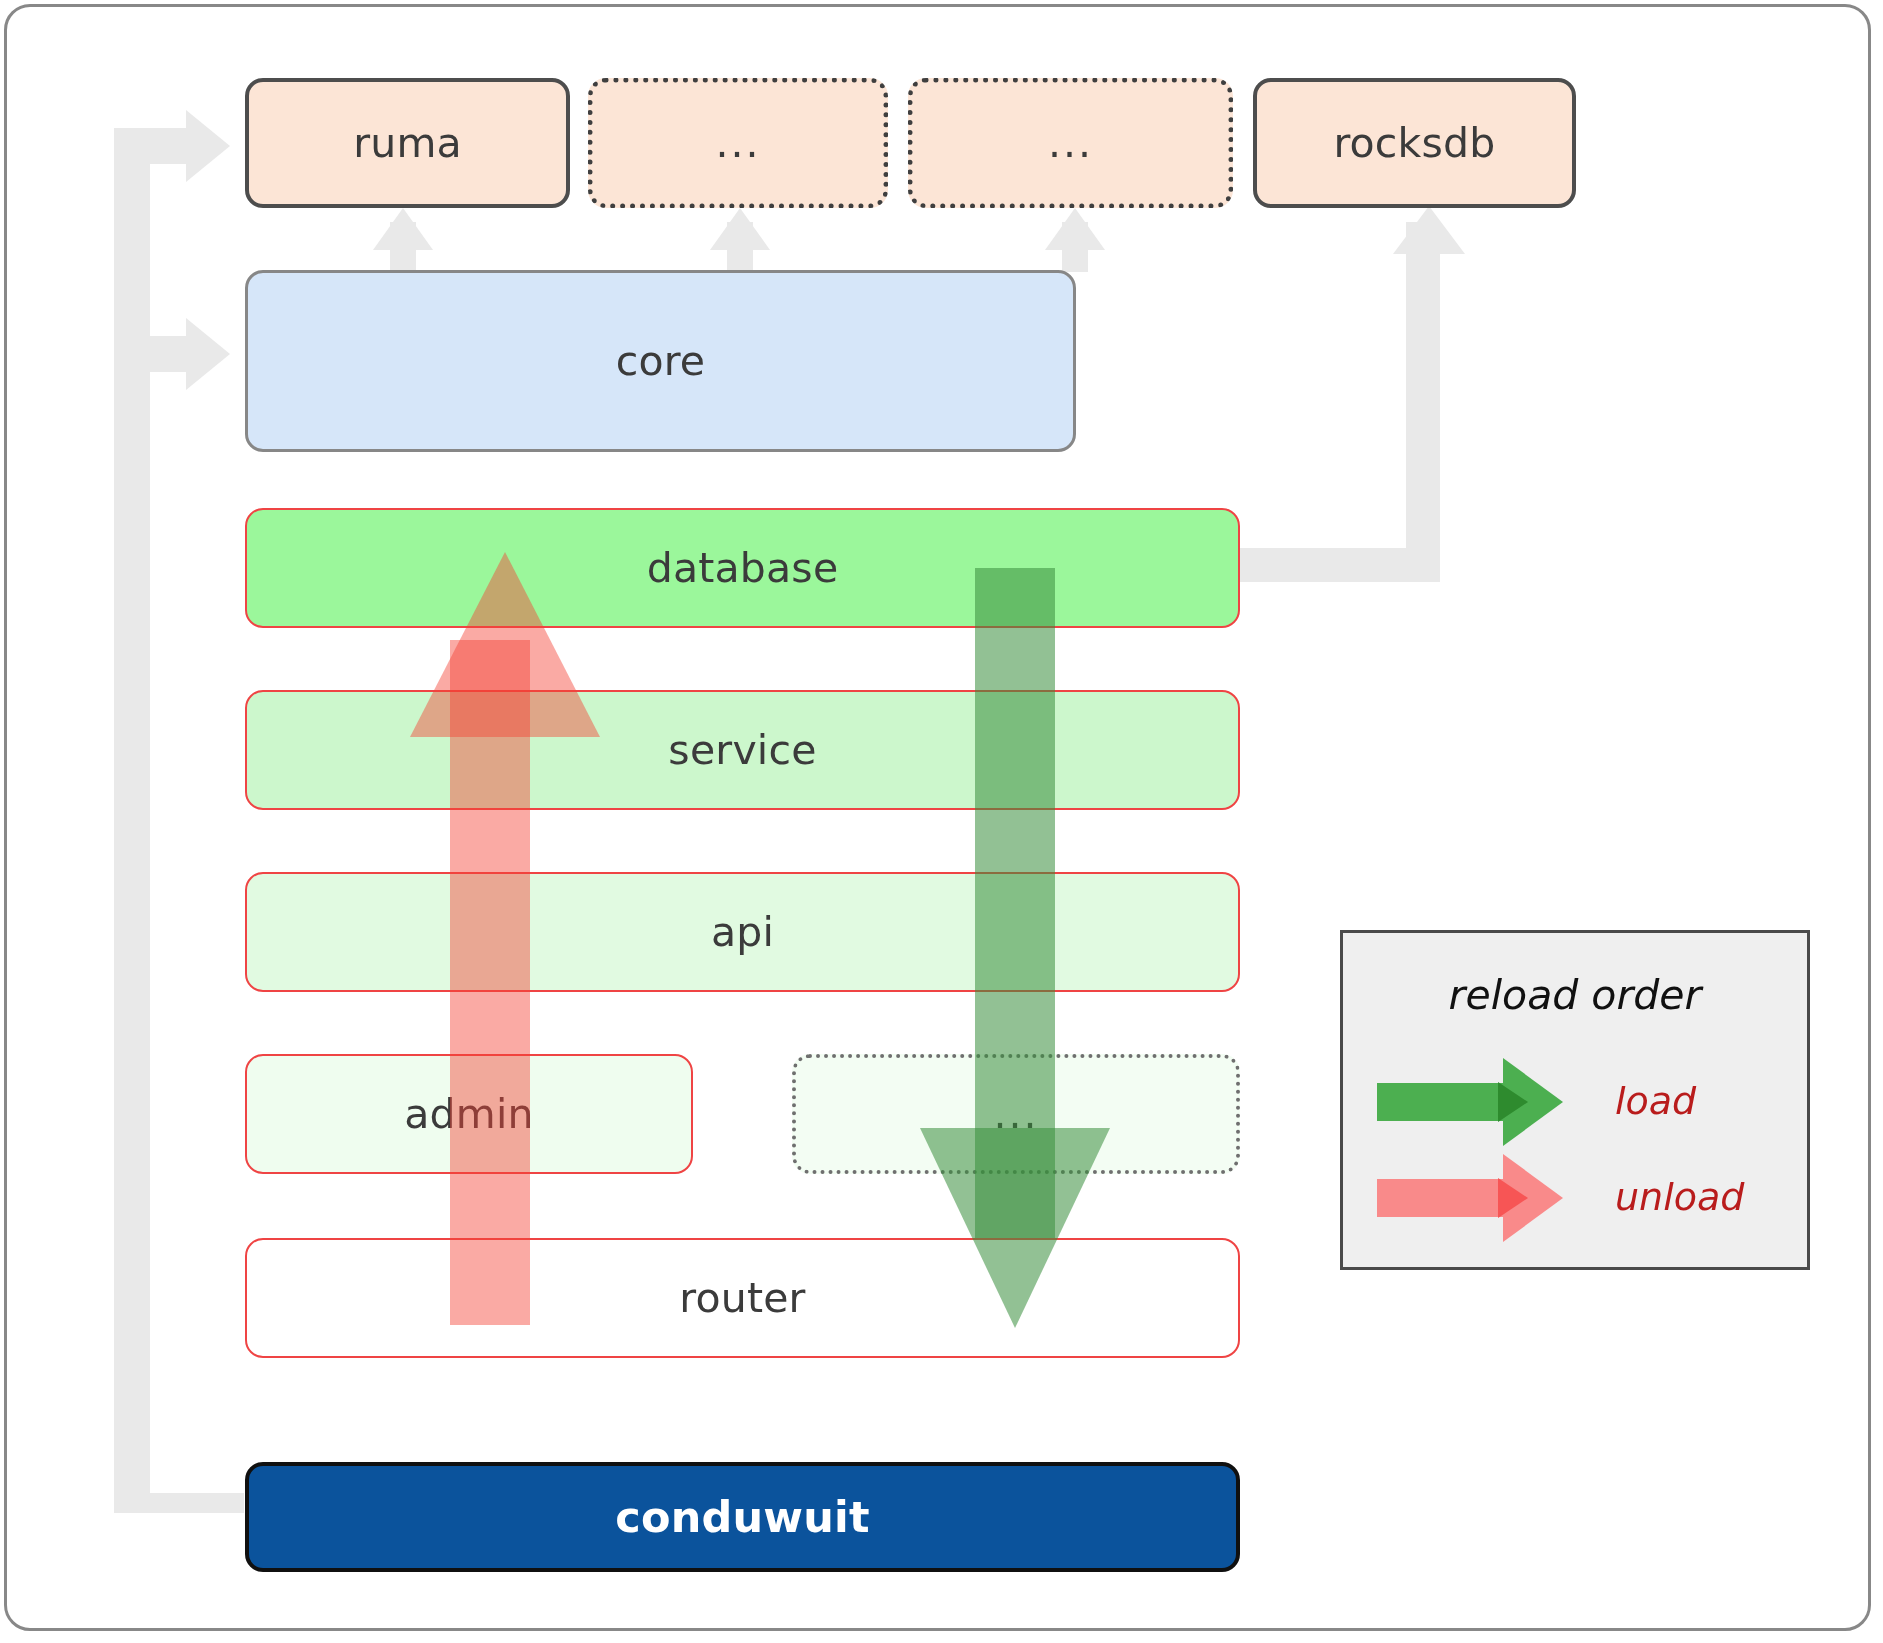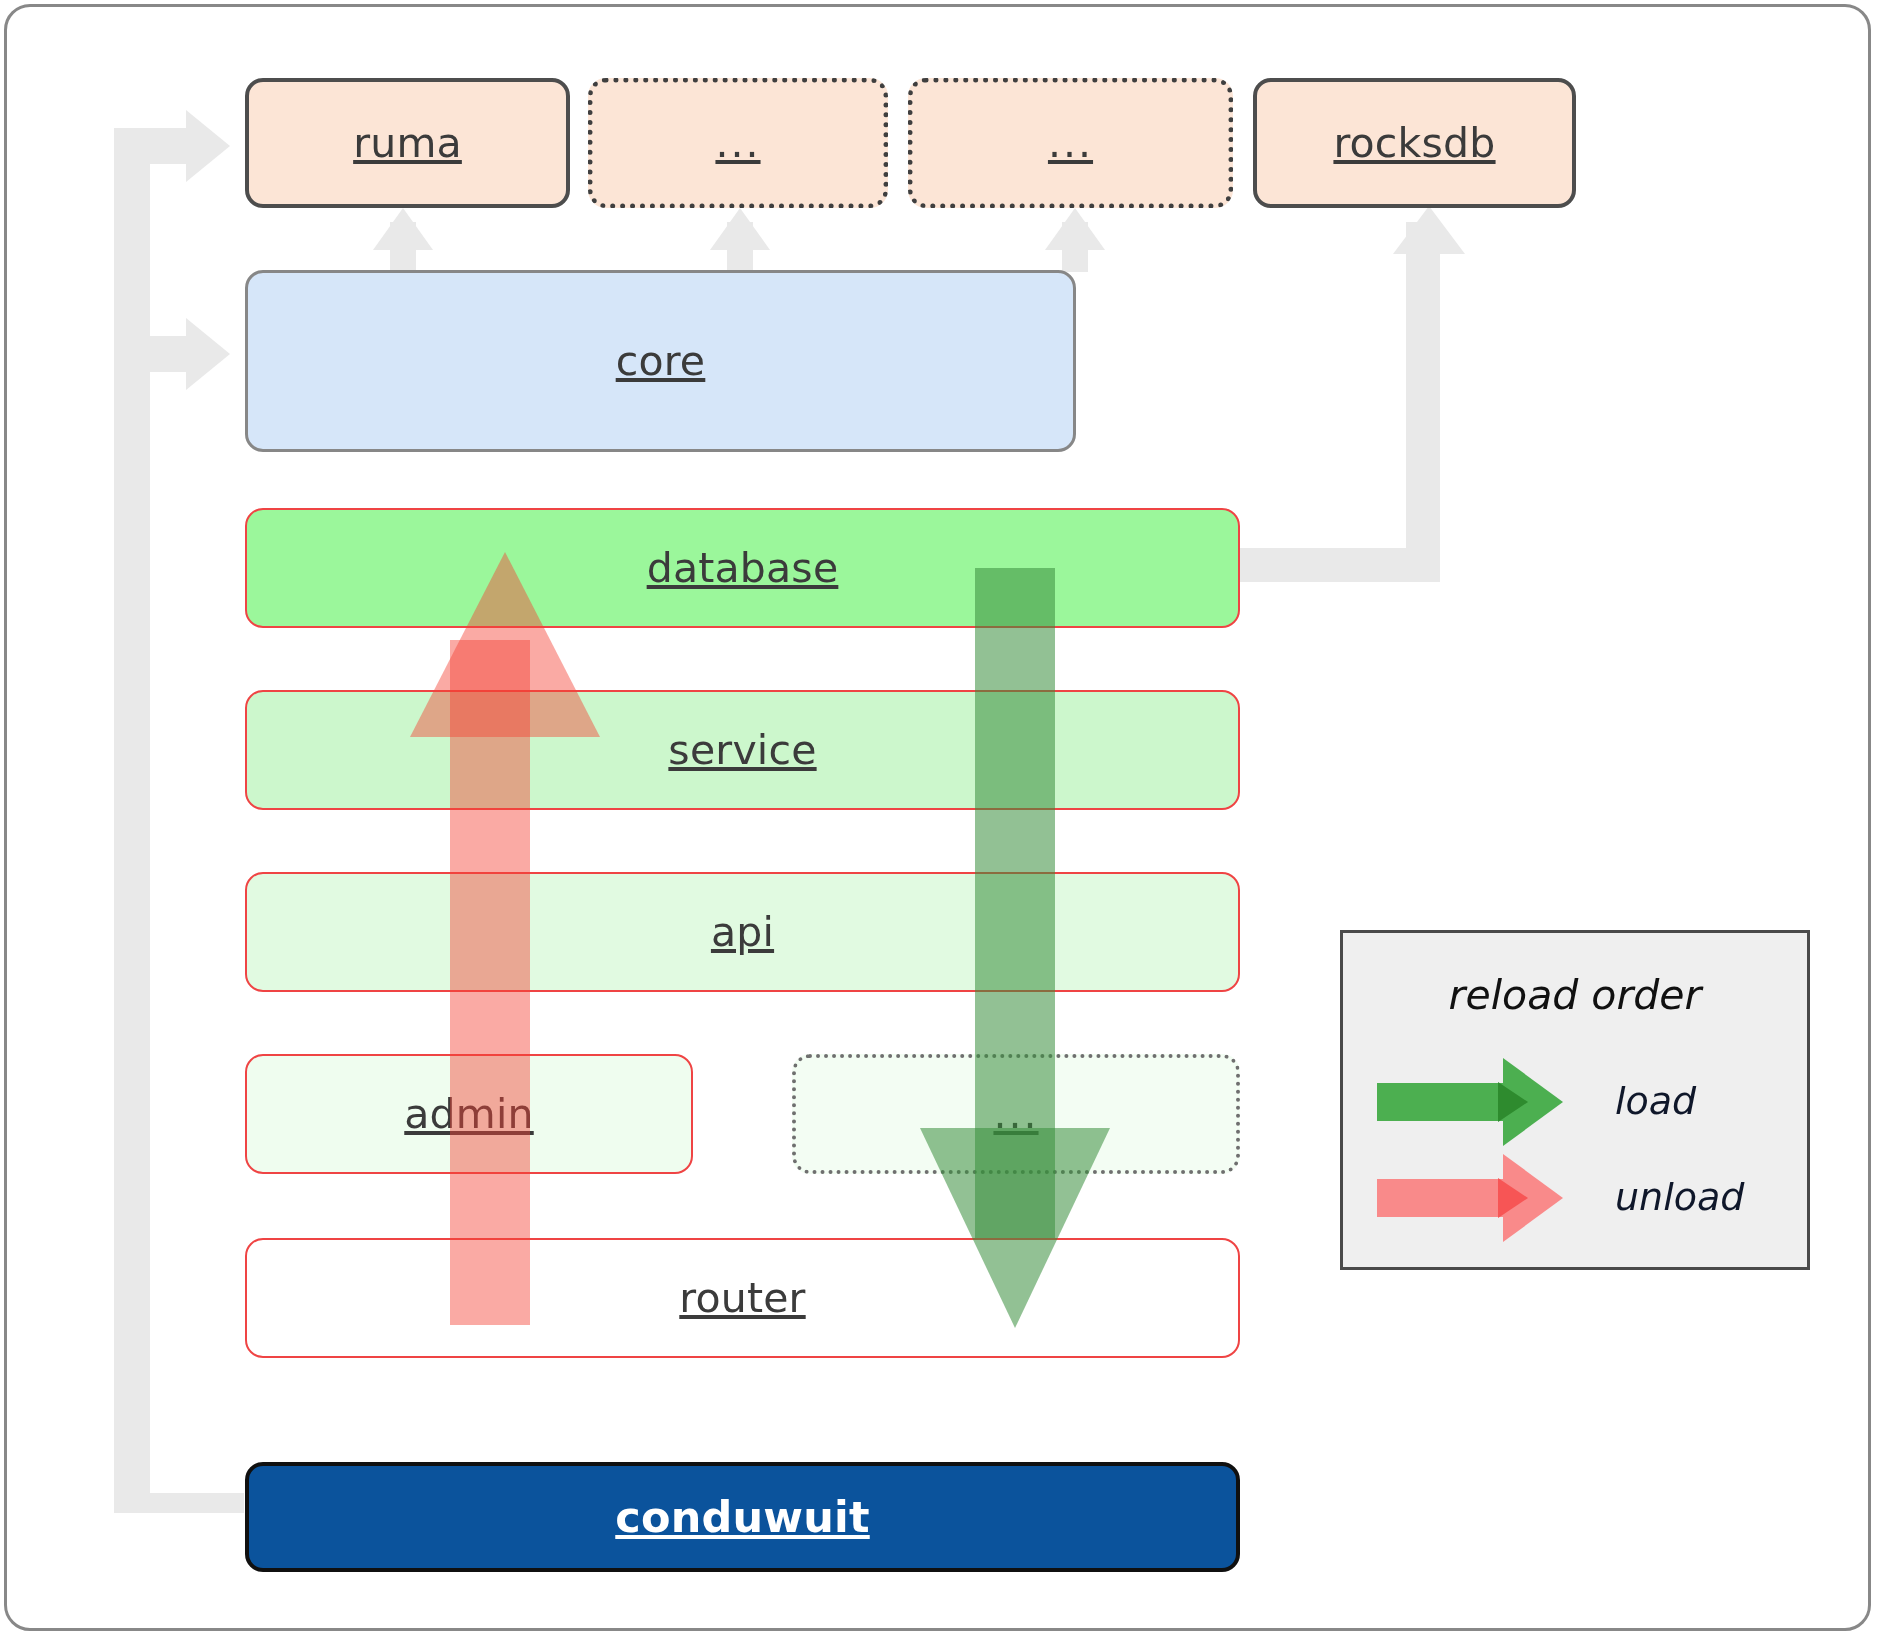--- a/index.html
+++ b/index.html
@@ -33,21 +33,20 @@
   .node {
     position: absolute;
     box-sizing: border-box;
     display: flex;
     align-items: center;
     justify-content: center;
     border-radius: 14px;
     font-size: 41px;
     color: #3b3b3b;
     letter-spacing: 0.2px;
-    text-decoration: underline;
   }
   .node .lbl { pointer-events: none; }
 
   
   .dep {
     background: #fce5d6;
     border: 4px solid #4d4d4d;
     border-radius: 18px;
   }
   .dep.dotted {
@@ -150,21 +149,21 @@
   }
   .legend-tip {
     position: absolute;
     width: 0; height: 0;
     border-top: 20px solid transparent;
     border-bottom: 20px solid transparent;
   }
   .legend-label {
     position: absolute;
     font-size: 38px;
-    color: #0f172a;
+    color: #b91c1c;
     white-space: nowrap;
   }
   .g-solid { background: #4caf50; }
   .g-head  { border-left: 60px solid #4caf50; }
   .g-tip   { border-left: 30px solid #2e8b2e; }
   .r-solid { background: #f98a8a; }
   .r-head  { border-left: 60px solid #f98a8a; }
   .r-tip   { border-left: 30px solid #f75555; }
 </style>
 </head>

